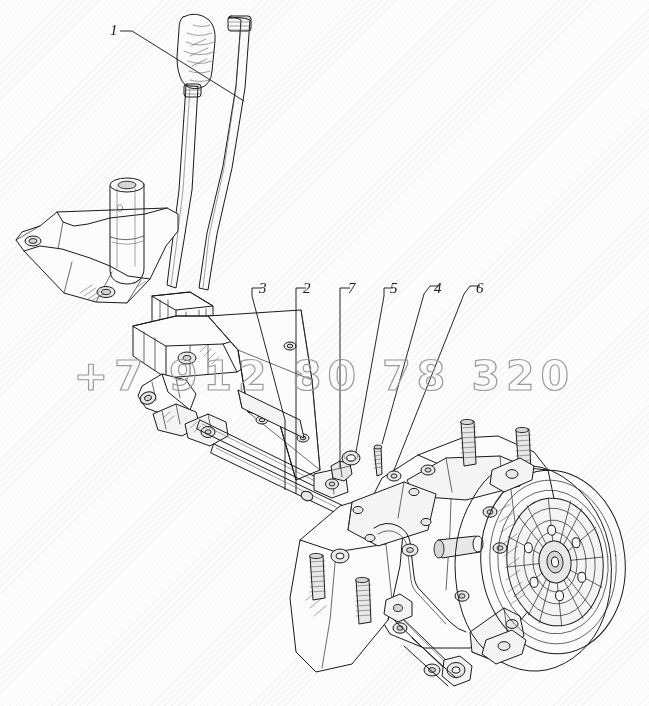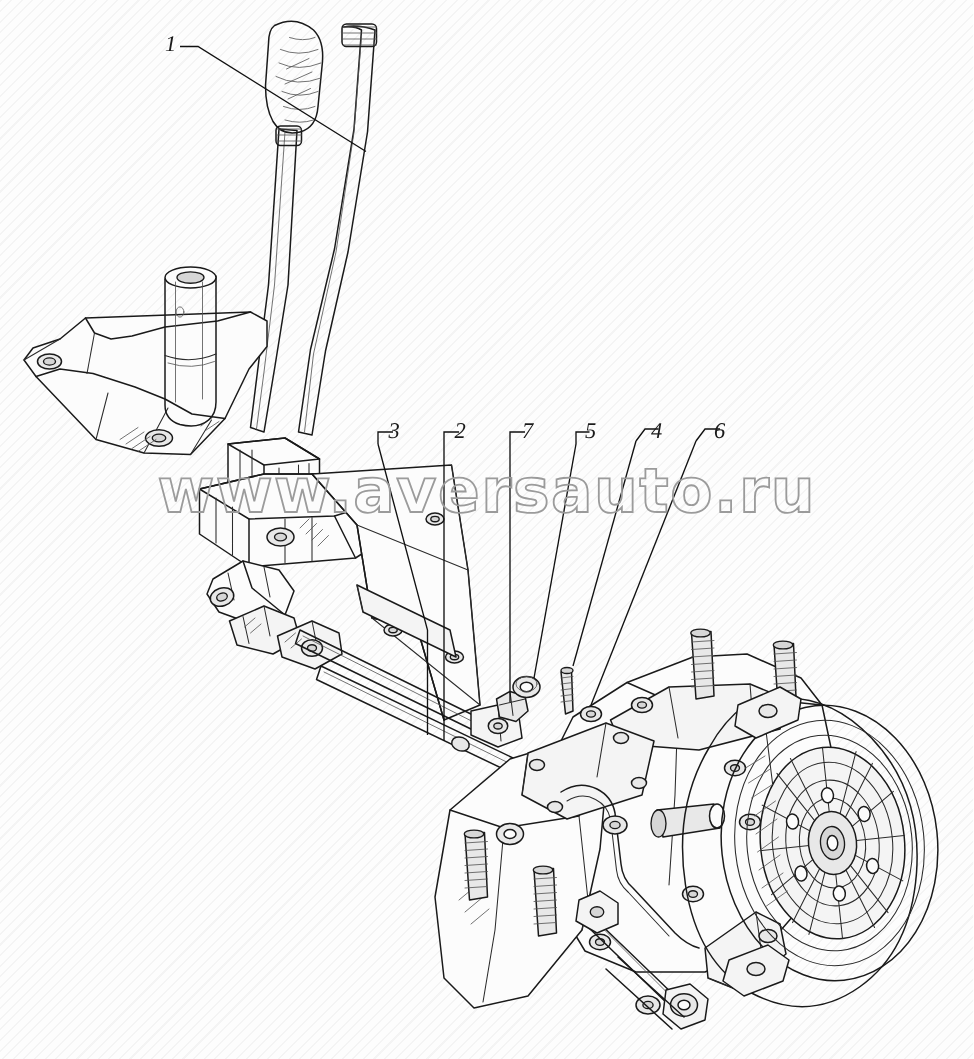--- a/index.html
+++ b/index.html
@@ -388,21 +388,21 @@
       <path class="lead" d="M384 296 L356 452"></path>
 
       <path class="lead" d="M424 294 L430 286 L439 286"></path>
       <path class="lead" d="M424 294 L382 444"></path>
 
       <path class="lead" d="M464 294 L470 286 L480 286"></path>
       <path class="lead" d="M464 294 L394 470"></path>
     </g>
   </svg>
 
-  <div class="wm" id="wm-site">www.aversauto.ru</div>
+  <div class="wm" id="wm-phone">+7 912 80 78 320</div>
 
   <div class="callout" style="left:110px; top:23px;">1</div>
   <div class="callout" style="left:259px; top:281px;">3</div>
   <div class="callout" style="left:303px; top:281px;">2</div>
   <div class="callout" style="left:348px; top:281px;">7</div>
   <div class="callout" style="left:390px; top:281px;">5</div>
   <div class="callout" style="left:434px; top:281px;">4</div>
   <div class="callout" style="left:476px; top:281px;">6</div>
 
 </div>

